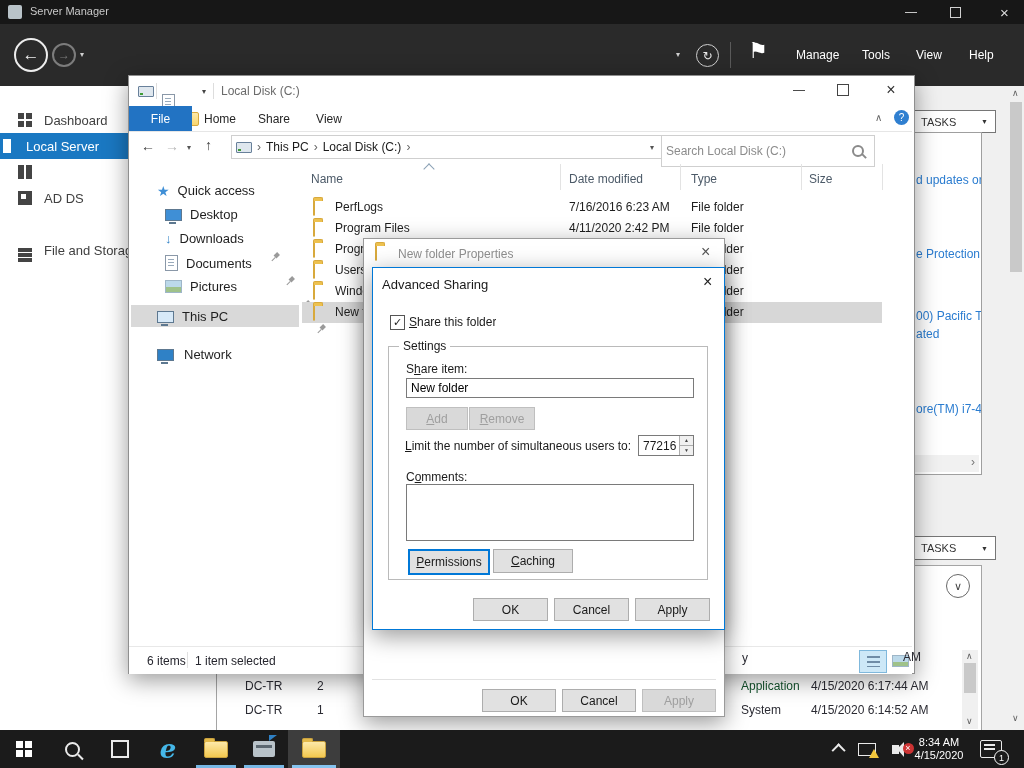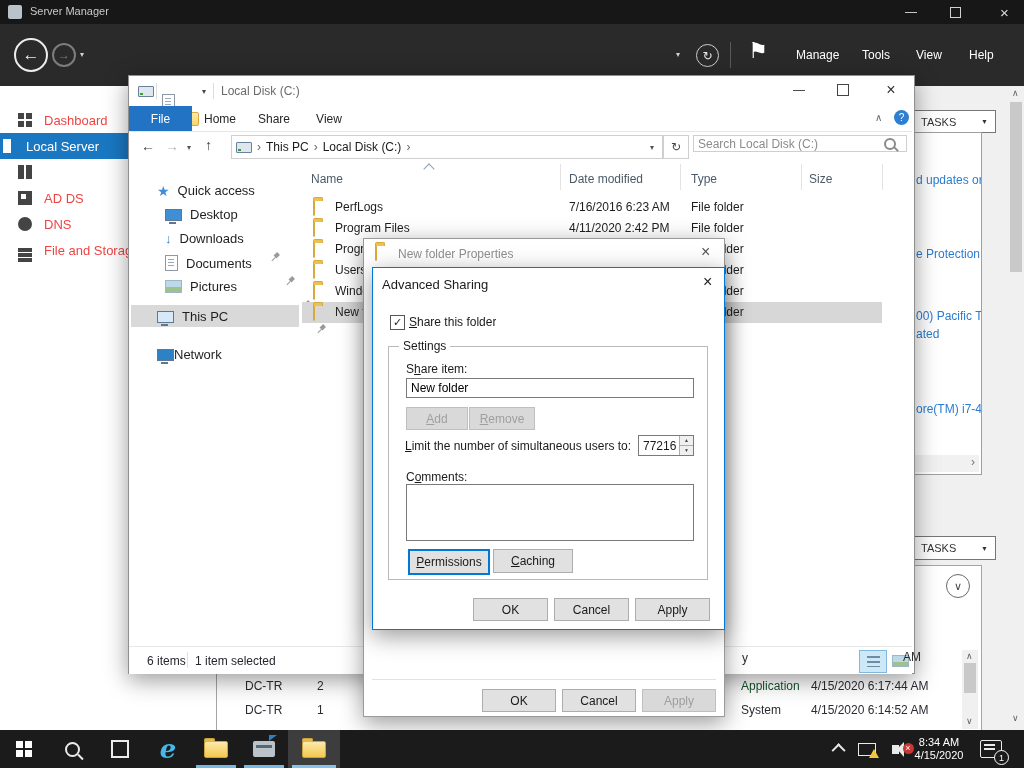--- a/index.html
+++ b/index.html
@@ -7,21 +7,21 @@
     font-family:"Liberation Sans","DejaVu Sans",sans-serif;font-size:12px;color:#1a1a1a;background:#f0f0f0;}
   .ab{position:absolute;}
   .flex{display:flex;align-items:center;}
   .nosel{white-space:nowrap;overflow:hidden;}
 
   
   .sm-titlebar{left:0;top:0;width:1024px;height:24px;background:#171717;color:#c9c9c9;}
   .sm-nav{left:0;top:24px;width:1024px;height:62px;background:#2a2a2a;color:#fff;}
   .sm-body{left:0;top:86px;width:1024px;height:644px;background:#f0f0f0;}
   .sm-sidebar{left:0;top:86px;width:216px;height:644px;background:#fff;}
-  .sm-item{position:absolute;left:0;width:216px;height:26px;display:flex;align-items:center;color:#ef4444;cursor:pointer;font-size:13px;}
+  .sm-item{position:absolute;left:0;width:216px;height:26px;display:flex;align-items:center;color:#404040;cursor:pointer;font-size:13px;}
   .sm-item.sel{background:#1a78c2;color:#fff;}
   .sm-item .sbi{margin-left:18px;margin-right:12px;}
   .circlebtn{border-radius:50%;display:flex;align-items:center;justify-content:center;}
   .menu{font-size:12px;color:#fff;cursor:pointer;}
   .taskbtn{border:1px solid #767676;background:#fff;color:#333;font-size:11px;display:flex;align-items:center;justify-content:space-between;padding:0 7px;cursor:pointer;}
   .panelbox{border:1px solid #9f9f9f;background:#fff;overflow:hidden;}
   .bluelink{color:#2a7cd0;font-size:12px;position:absolute;left:2px;white-space:nowrap;cursor:pointer;}
   .scrolltrack{background:#f0f0f0;}
   .scrollthumb{background:#c9c9c9;}
   .arrowglyph{color:#606060;font-size:9px;line-height:9px;}
@@ -151,24 +151,20 @@
       <span>Local Server</span>
     </div>
     <div class="sm-item" style="top:73px;justify-content:space-between;">
       <span class="sbi towers" style="color:#444;"></span>
       <span>All Servers</span>
     </div>
     <div class="sm-item" style="top:99px;">
       <span class="sbi addsq" style="color:#444;"></span>
       <span>AD DS</span>
     </div>
-    <div class="sm-item" style="top:125px;">
-      <span class="sbi globe" style="color:#444;"></span>
-      <span>DNS</span>
-    </div>
     <div class="sm-item" style="top:151px;">
       <span class="sbi stack" style="color:#444;"></span>
       <span>File and Storag</span>
     </div>
   </div>
 
   <div class="ab taskbtn" style="left:913px;top:110px;width:67px;height:21px;">
     <span>TASKS</span>
     <span style="font-size:7px;color:#333;">▼</span>
   </div>
@@ -247,21 +243,21 @@
     <div class="ab flex field" style="left:102px;top:59px;width:432px;height:24px;border-color:#cfcfcf;gap:5px;">
       <span class="drive"></span>
       <span class="chev"></span>
       <span>This PC</span>
       <span class="chev"></span>
       <span>Local Disk (C:)</span>
       <span class="chev"></span>
       <span style="margin-left:auto;font-size:8px;color:#555;padding-right:4px;">▾</span>
     </div>
     <div class="ab flex field" style="left:534px;top:59px;width:26px;height:24px;border-color:#cfcfcf;justify-content:center;color:#444;">↻</div>
-    <div class="ab flex field" style="left:564px;top:59px;width:214px;height:17px;border-color:#cfcfcf;color:#8c8c8c;">
+    <div class="ab flex field" style="left:532px;top:59px;width:214px;height:32px;border-color:#cfcfcf;color:#8c8c8c;">
       <span class="nosel" style="flex:1;">Search Local Disk (C:)</span>
       <span class="mag" style="margin-right:6px;"></span>
     </div>
 
     
     <div class="navitem" style="left:28px;top:107px;gap:8px;">
       <span class="star">★</span>
       <span>Quick access</span>
     </div>
     <div class="navitem" style="left:36px;top:131px;gap:8px;">
@@ -282,21 +278,21 @@
     </div>
     <span class="ab pin" style="left:140px;top:134px;"></span>
     <span class="ab pin" style="left:140px;top:158px;"></span>
     <span class="ab pin" style="left:140px;top:182px;"></span>
     <span class="ab pin" style="left:140px;top:206px;"></span>
     <div class="ab" style="left:2px;top:229px;width:168px;height:22px;background:#d9d9d9;"></div>
     <div class="navitem" style="left:28px;top:233px;gap:8px;">
       <span class="mon"></span>
       <span>This PC</span>
     </div>
-    <div class="navitem" style="left:28px;top:271px;gap:0;">
+    <div class="navitem" style="left:28px;top:271px;gap:10px;">
       <span class="mon" style="background:#2f81c6;"></span>
       <span>Network</span>
     </div>
 
     
     <div class="ab sortup" style="left:296px;top:89px;"></div>
     <div class="colhdr" style="left:182px;">Name</div>
     <div class="colhdr" style="left:440px;">Date modified</div>
     <div class="colhdr" style="left:562px;">Type</div>
     <div class="colhdr" style="left:680px;">Size</div>

